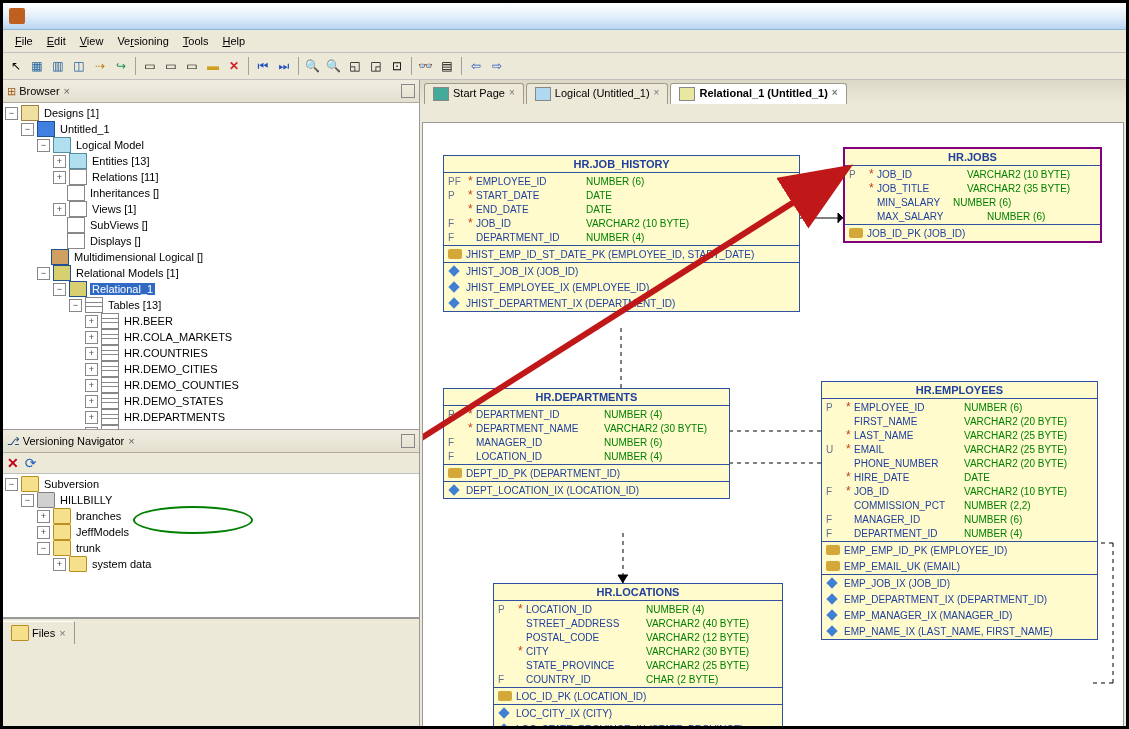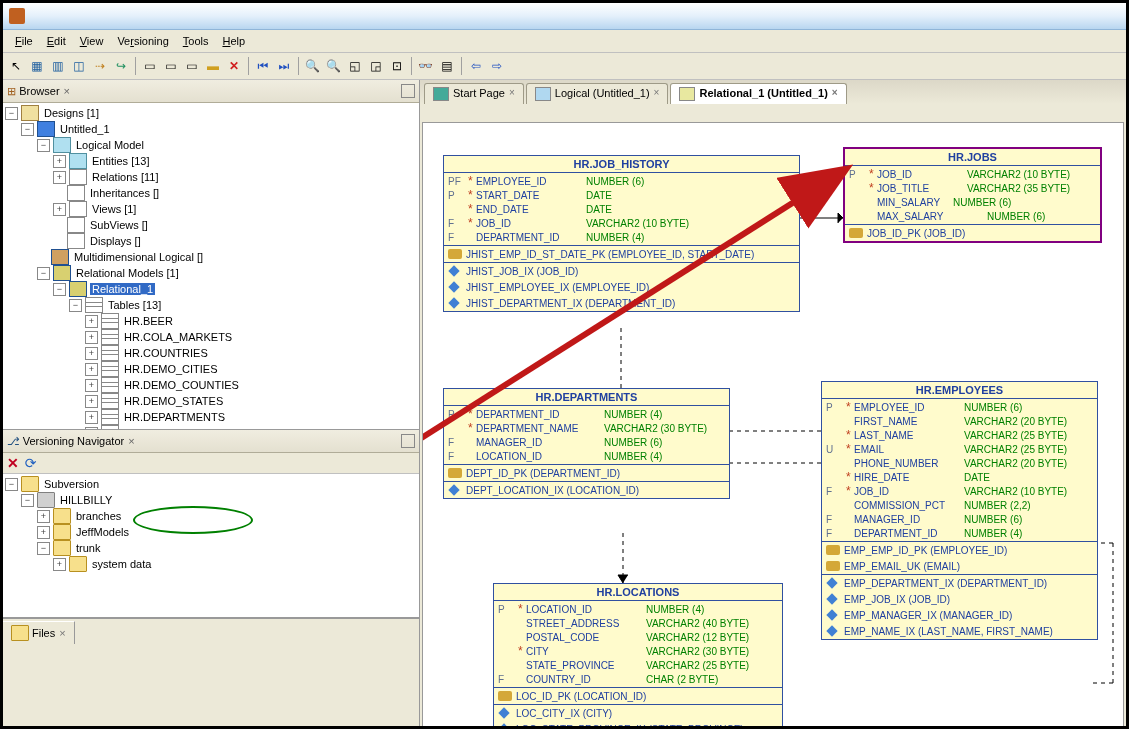--- a/index.html
+++ b/index.html
@@ -527,22 +527,22 @@
                 <span class="col-flag">F</span>
                 <span class="col-star"></span>
                 <span class="col-name" style="width:110px">DEPARTMENT_ID</span>
                 <span class="col-type">NUMBER (4)</span>
               </div>
             </div>
             <div class="entity-sep"></div>
             <div class="key-row"><span class="key-icon pk"></span>EMP_EMP_ID_PK (EMPLOYEE_ID)</div>
             <div class="key-row"><span class="key-icon pk"></span>EMP_EMAIL_UK (EMAIL)</div>
             <div class="entity-sep"></div>
+            <div class="key-row"><span class="key-icon idx"></span>EMP_JOB_IX (JOB_ID)</div>
             <div class="key-row"><span class="key-icon idx"></span>EMP_DEPARTMENT_IX (DEPARTMENT_ID)</div>
-            <div class="key-row"><span class="key-icon idx"></span>EMP_JOB_IX (JOB_ID)</div>
             <div class="key-row"><span class="key-icon idx"></span>EMP_MANAGER_IX (MANAGER_ID)</div>
             <div class="key-row"><span class="key-icon idx"></span>EMP_NAME_IX (LAST_NAME, FIRST_NAME)</div>
           </div>
 
         <div class="entity" id="ent-loc" style="left:70px;top:460px;width:288px;">
             <div class="entity-title">HR.LOCATIONS</div>
             <div class="entity-cols">
               <div class="col-row">
                 <span class="col-flag">P</span>
                 <span class="col-star">*</span>

